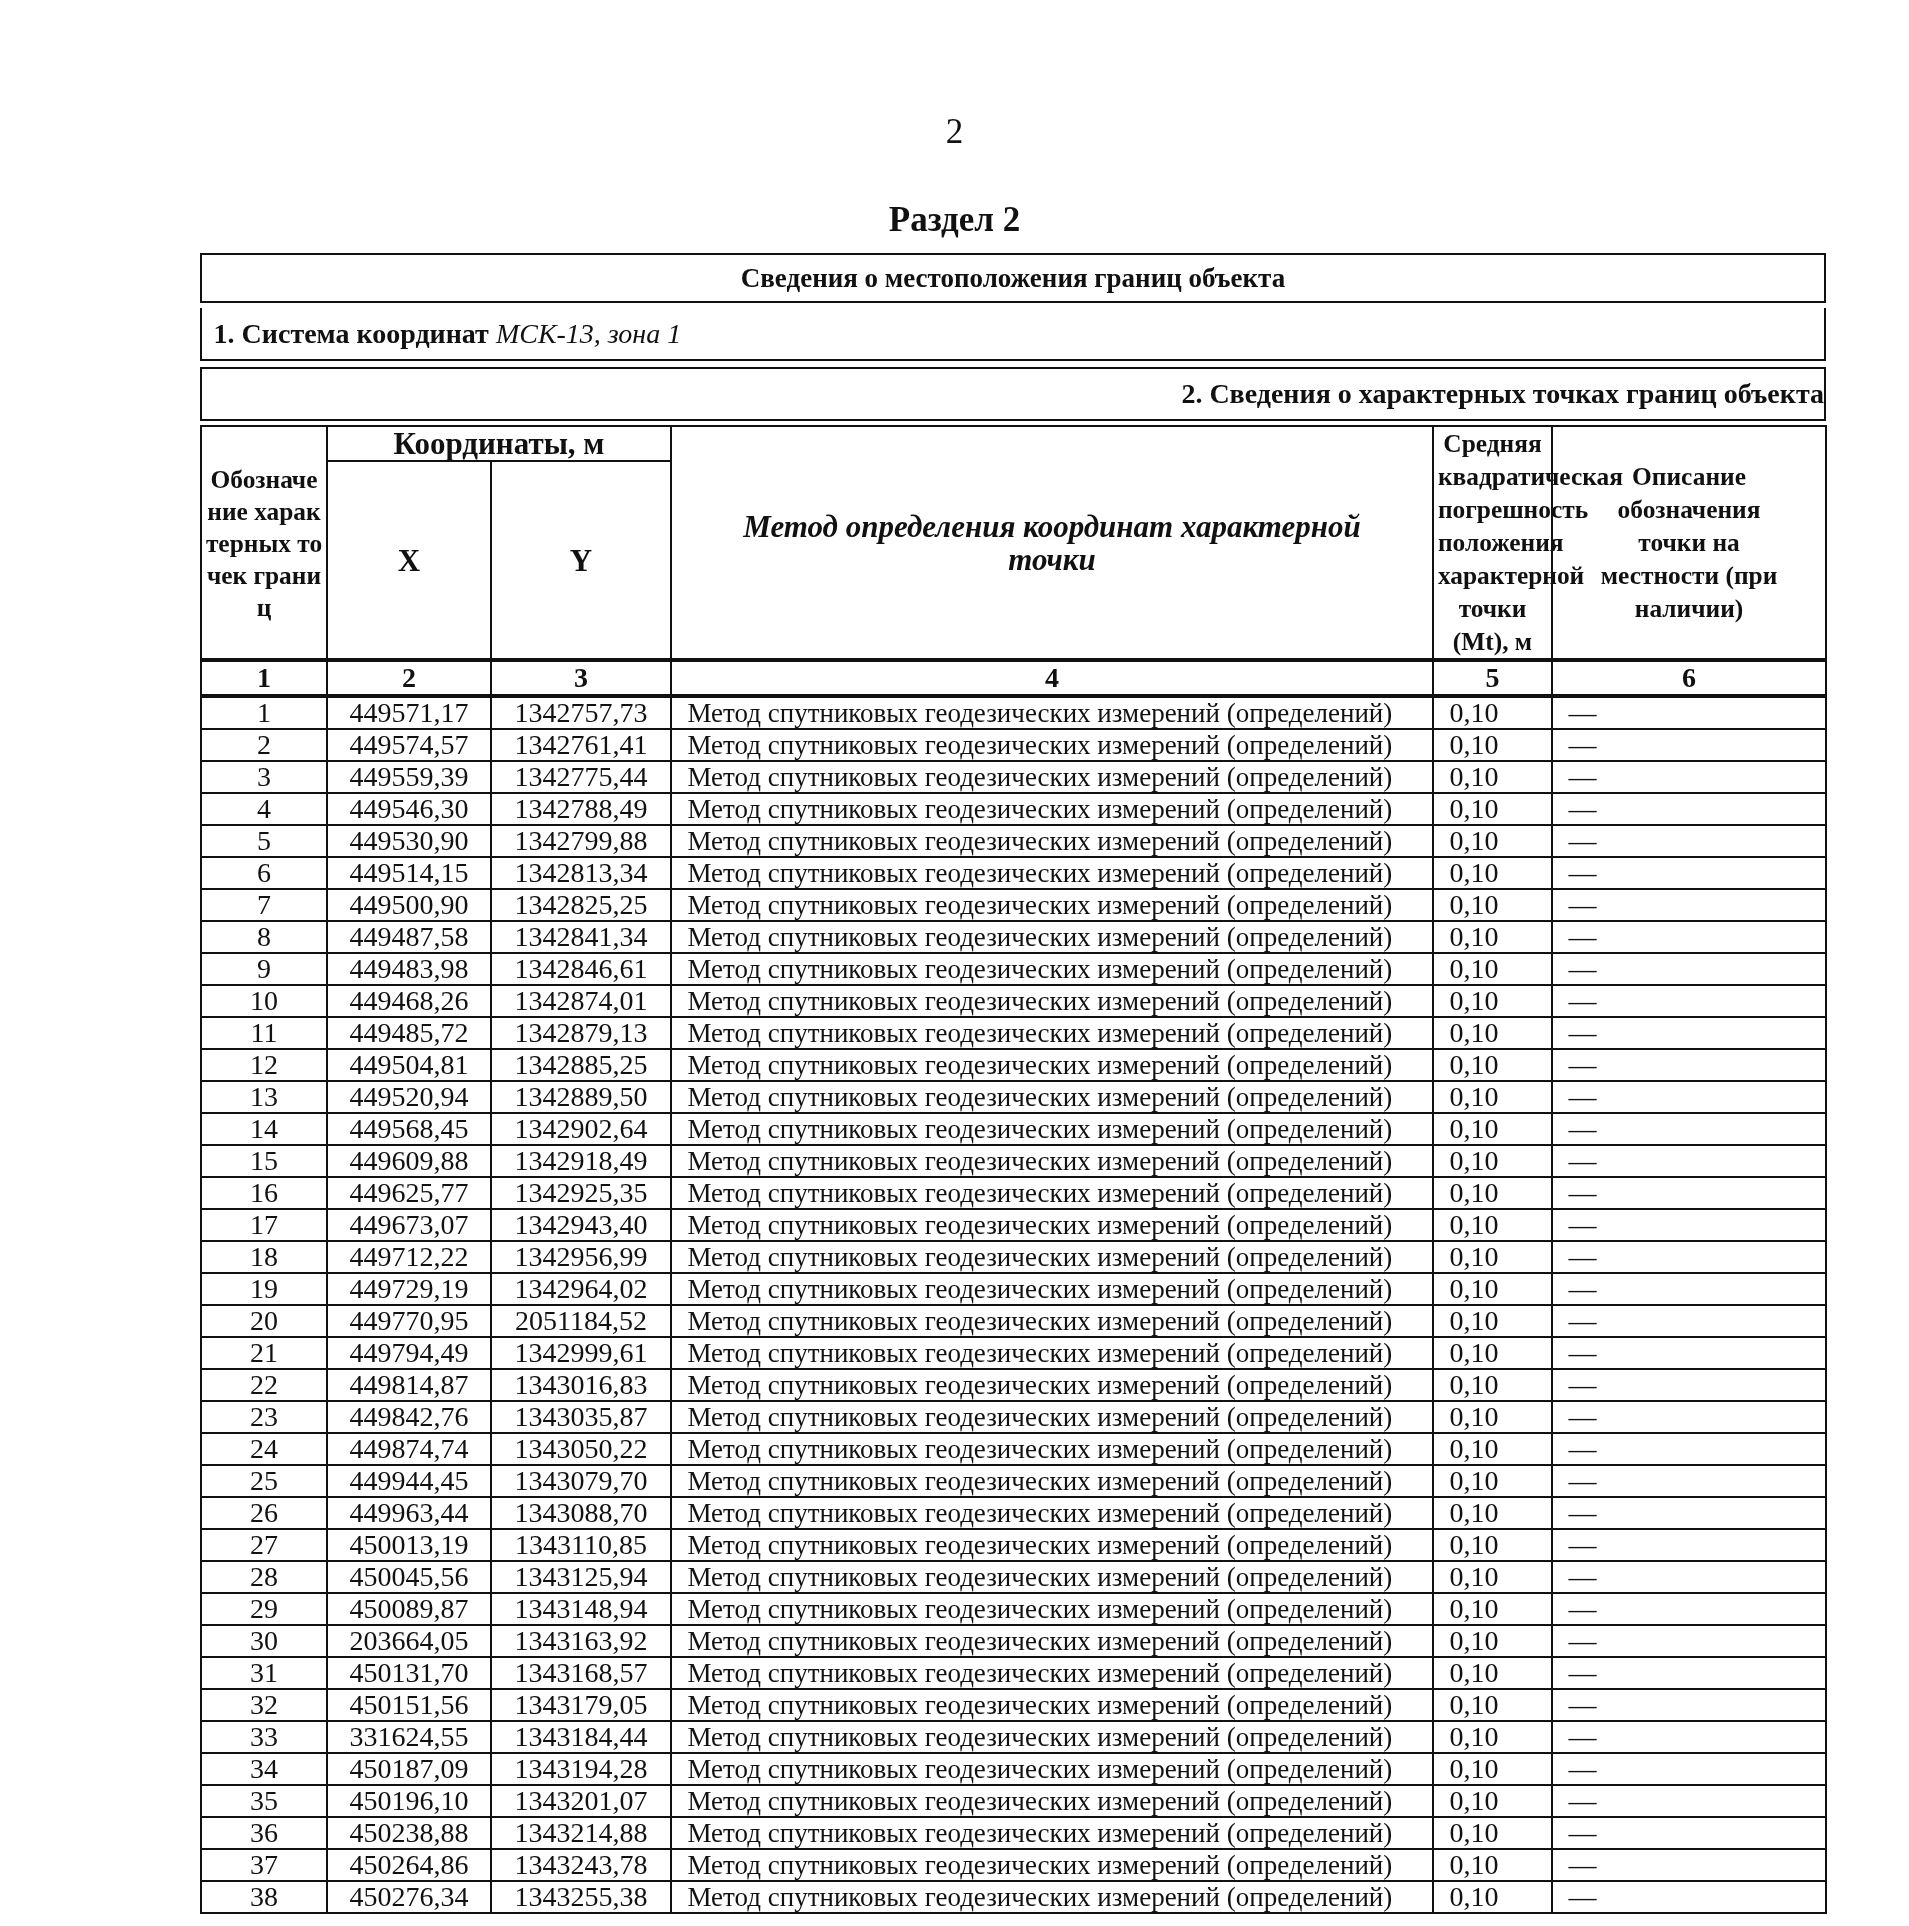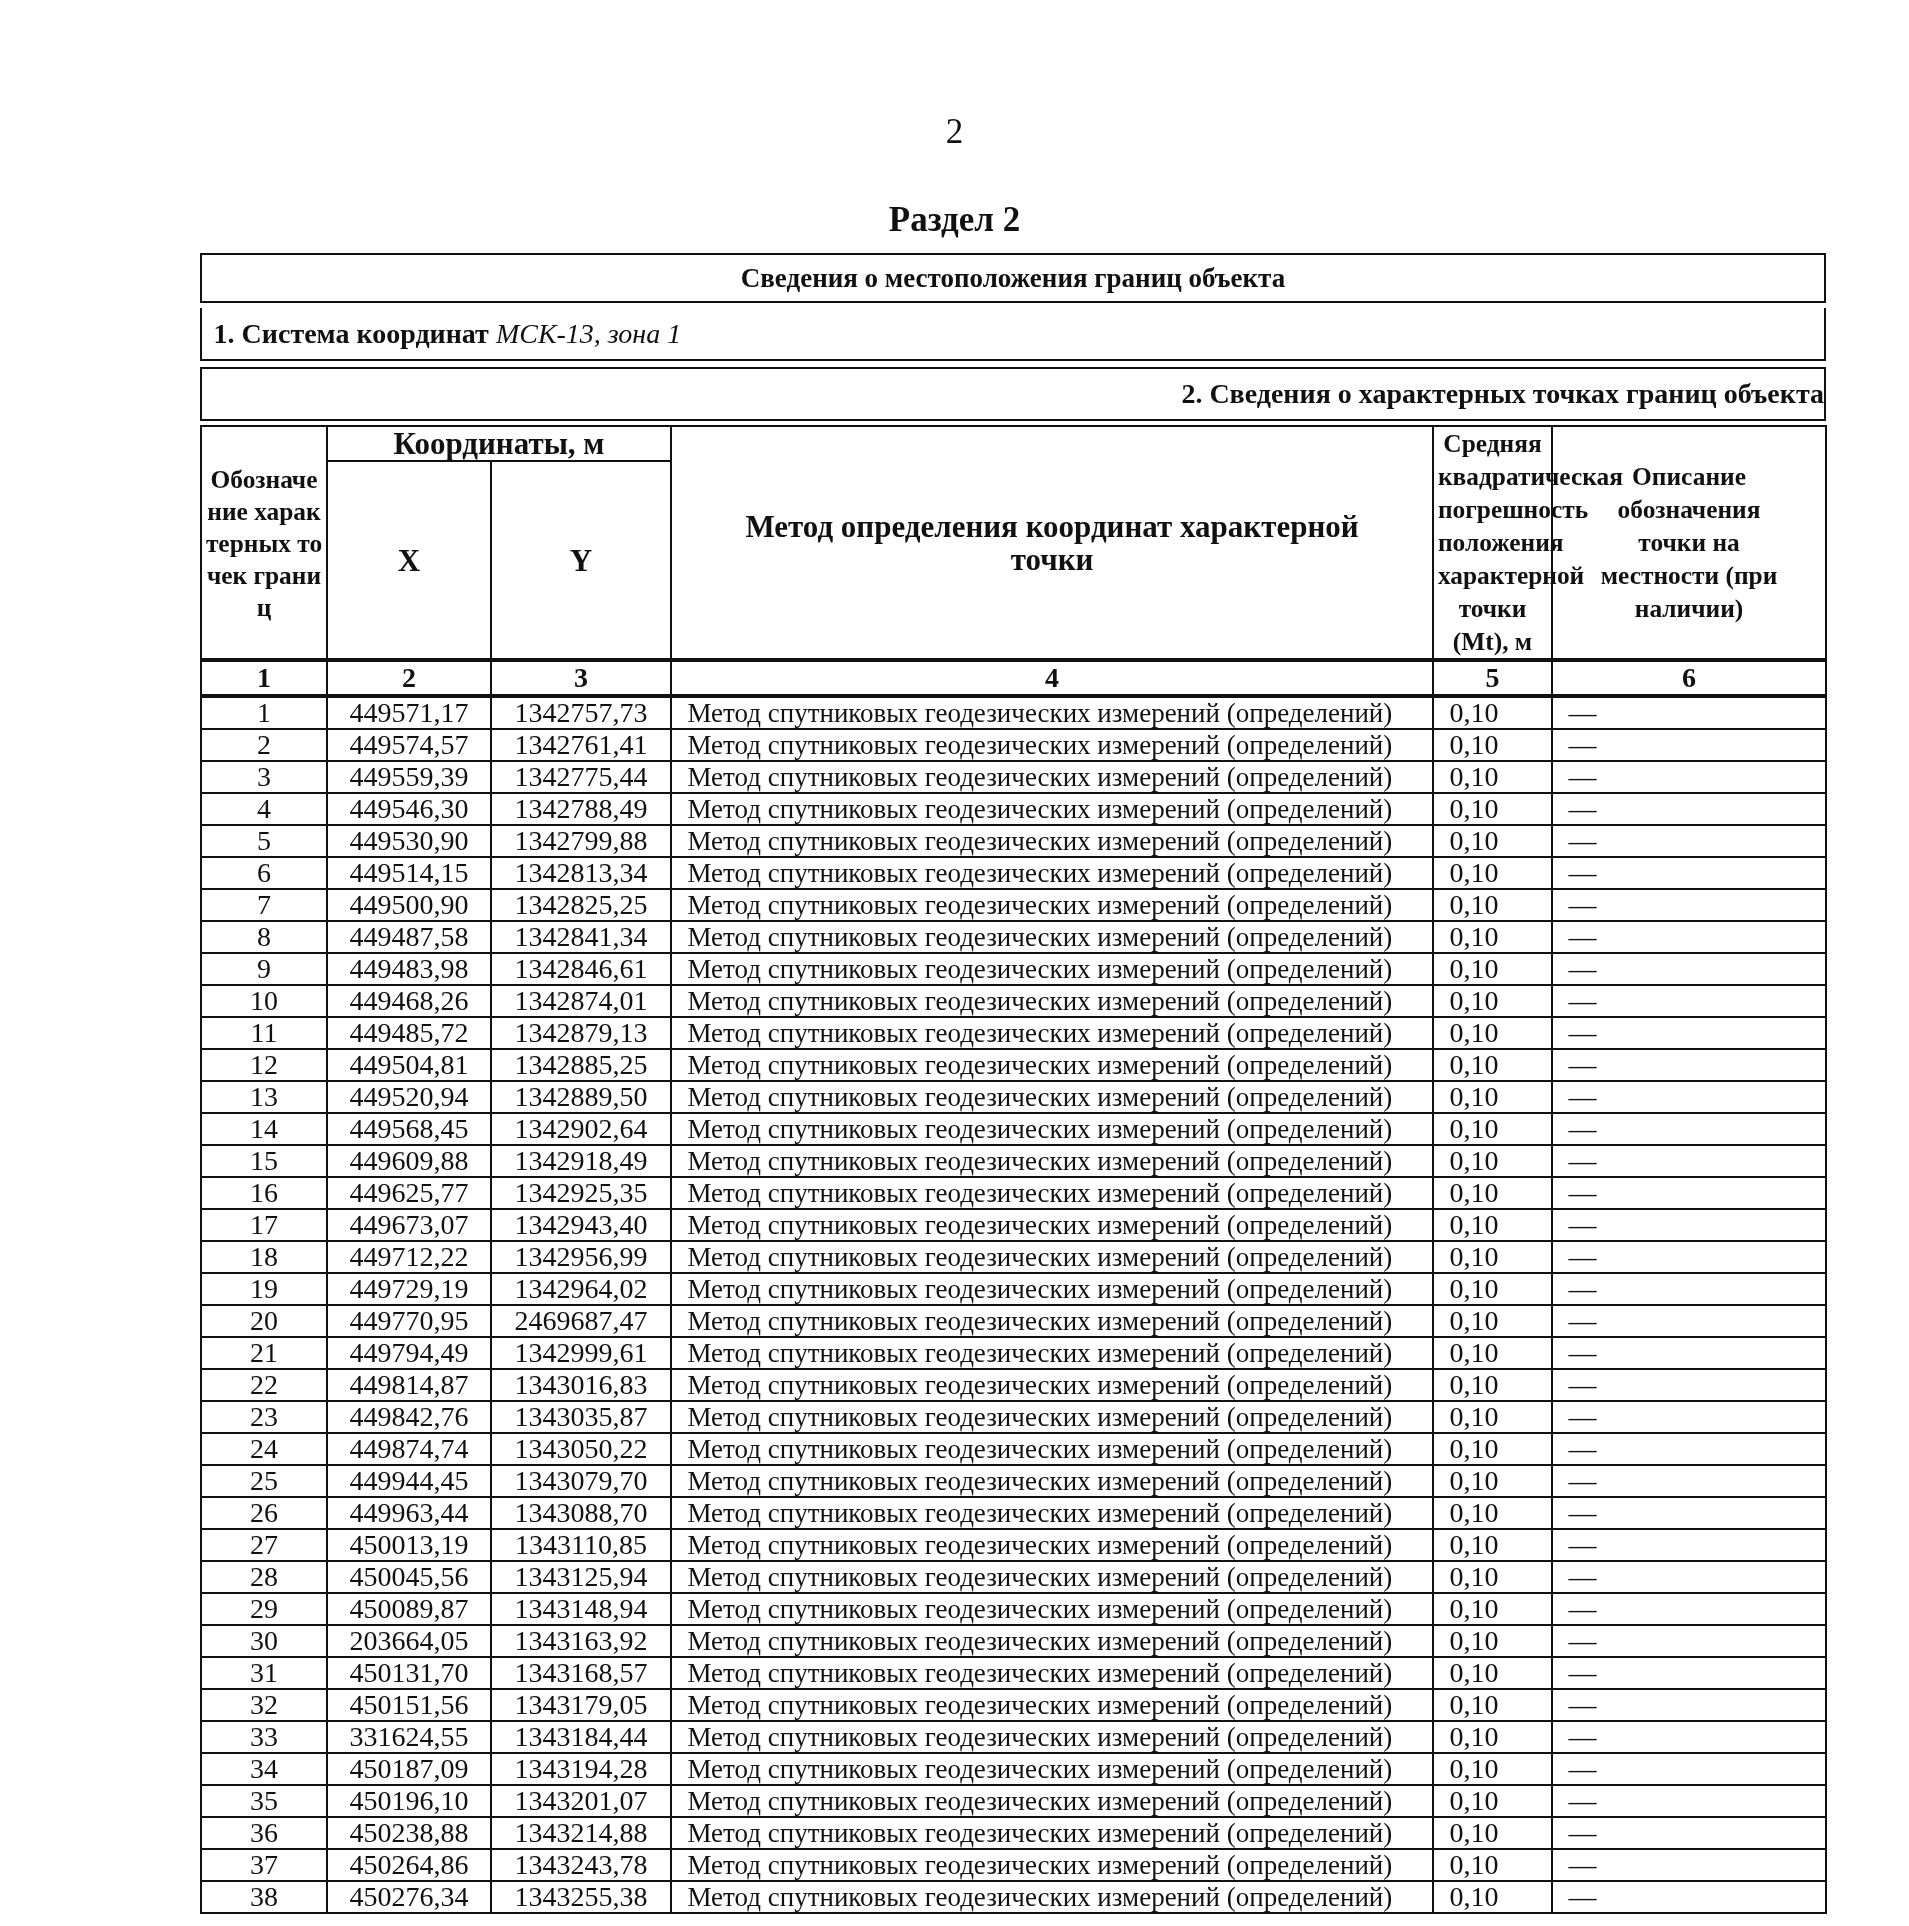--- a/index.html
+++ b/index.html
@@ -46,21 +46,21 @@
       <col style="width:164px">
       <col style="width:180px">
     <col style="width:762px">
       <col style="width:119px">
       <col style="width:274px">
   </colgroup>
   <thead>
     <tr class="h1">
       <th rowspan="2" style="font-size:25.4px;line-height:32px;word-break:break-all;">Обозначение характерных точек границ</th>
       <th colspan="2">Координаты, м</th>
-      <th rowspan="2" style="padding:0 32px;">Метод определения координат характерной точки</th>
+      <th rowspan="2" style="padding:0 32px;font-style:italic;">Метод определения координат характерной точки</th>
       <th rowspan="2" style="font-size:25.4px;">Средняя квадратическая погрешность положения характерной точки (Mt), м</th>
       <th rowspan="2" style="font-size:25.4px;padding:0 35px;">Описание обозначения точки на местности (при наличии)</th>
     </tr>
     <tr class="h2">
       <th>X</th>
       <th>Y</th>
     </tr>
   </thead>
   <tbody>
     <tr class="nums">
@@ -221,21 +221,21 @@
         <td>19</td>
         <td>449729,19</td>
         <td>1342964,02</td>
         <td class="method">Метод спутниковых геодезических измерений (определений)</td>
         <td class="err">0,10</td>
         <td class="desc">—</td>
       </tr>
       <tr>
         <td>20</td>
         <td>449770,95</td>
-        <td>2469687,47</td>
+        <td>2051184,52</td>
         <td class="method">Метод спутниковых геодезических измерений (определений)</td>
         <td class="err">0,10</td>
         <td class="desc">—</td>
       </tr>
       <tr>
         <td>21</td>
         <td>449794,49</td>
         <td>1342999,61</td>
         <td class="method">Метод спутниковых геодезических измерений (определений)</td>
         <td class="err">0,10</td>

